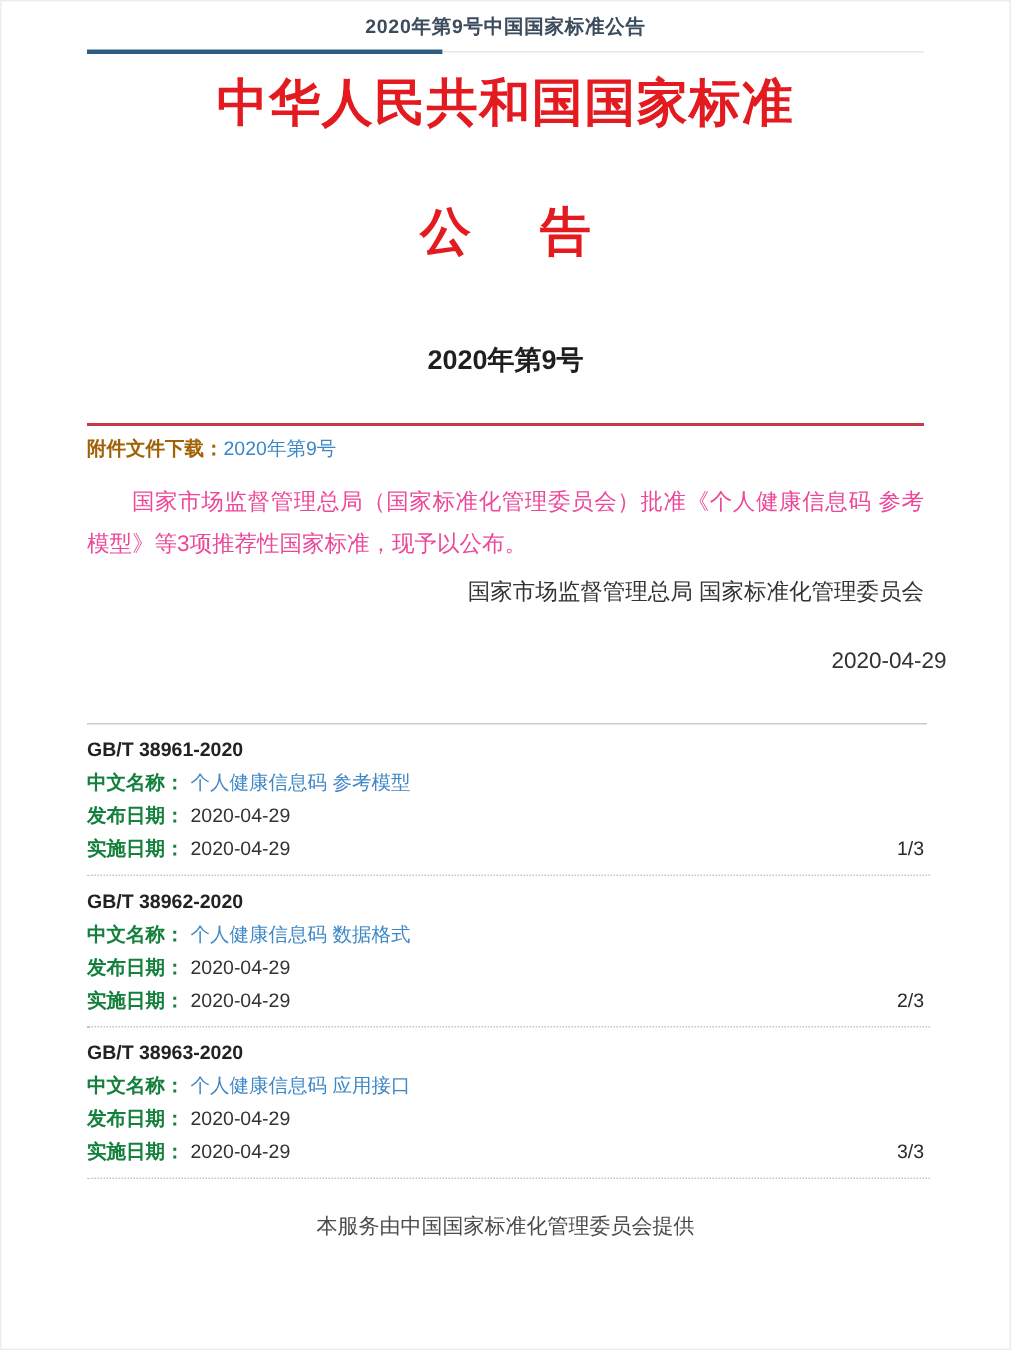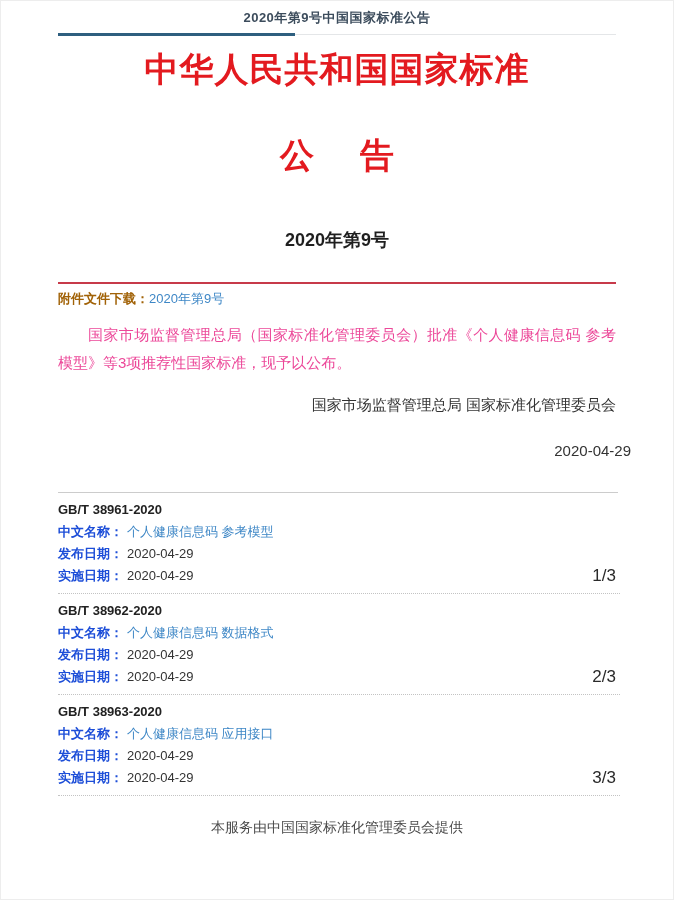--- a/index.html
+++ b/index.html
@@ -76,21 +76,21 @@
   }
   .notice-body {
     margin-top: 13px;
     font-size: 15px;
     line-height: 28px;
     color: #ec4899;
     text-indent: 2em;
     text-align: justify;
   }
   .signature-line {
-    margin-top: 18px;
+    margin-top: 8px;
     text-align: right;
     font-size: 15px;
     line-height: 20px;
     color: #333333;
   }
   .date-line {
     margin-top: 26px;
     text-align: right;
     font-size: 15px;
     line-height: 20px;
@@ -102,24 +102,24 @@
   .standards-list { margin-top: 31px; }
   .list-top-rule { height: 1px; background: #cccccc; margin-right: -2px; }
   .std-code {
     margin-top: 10px;
     font-size: 13px;
     line-height: 14px;
     font-weight: bold;
     color: #222222;
   }
   .std-row { margin-top: 8px; font-size: 13px; line-height: 14px; color: #333; }
-  .std-label { font-weight: bold; color: #1d4ed8; margin-right: 4px; }
+  .std-label { font-weight: bold; color: #15803d; margin-right: 4px; }
   .std-link { color: #3e87c6; text-decoration: none; cursor: pointer; }
   .std-row-flex { display: flex; justify-content: space-between; align-items: center; }
-  .page-indicator { font-size: 17px; color: #2a2a2a; }
+  .page-indicator { font-size: 13px; color: #2a2a2a; }
   .dotted-rule { margin-top: 10px; border-top: 1px dotted #c3c3c3; margin-right: -4px; height: 1px; }
 
   
   .page-footer {
     margin-top: 22px;
     text-align: center;
     font-size: 14px;
     line-height: 18px;
     color: #4a4a4a;
   }

